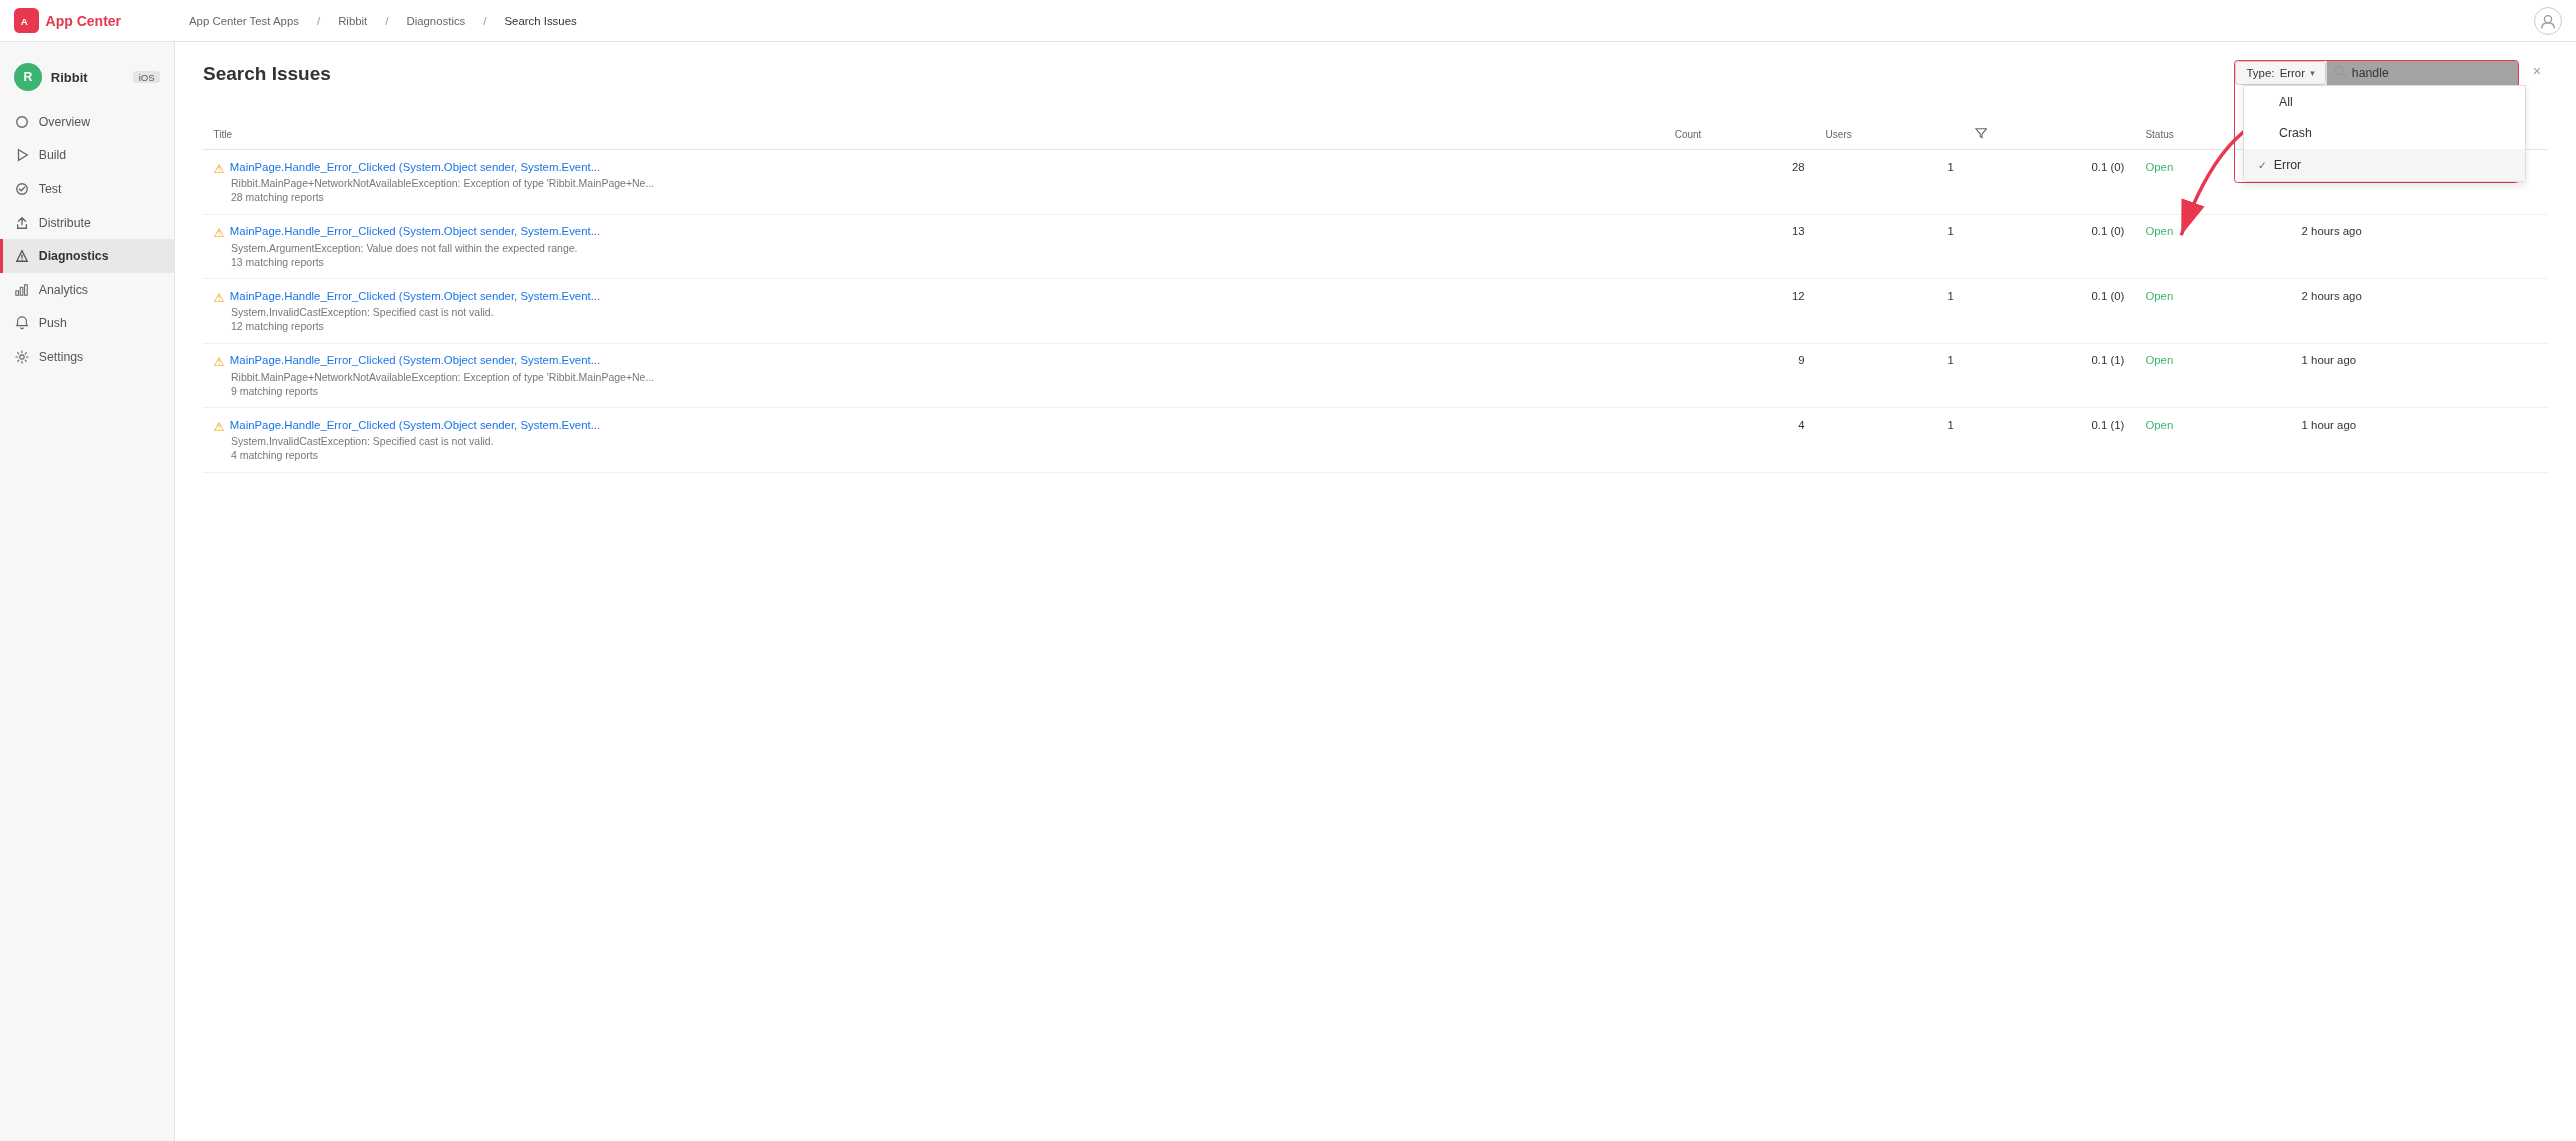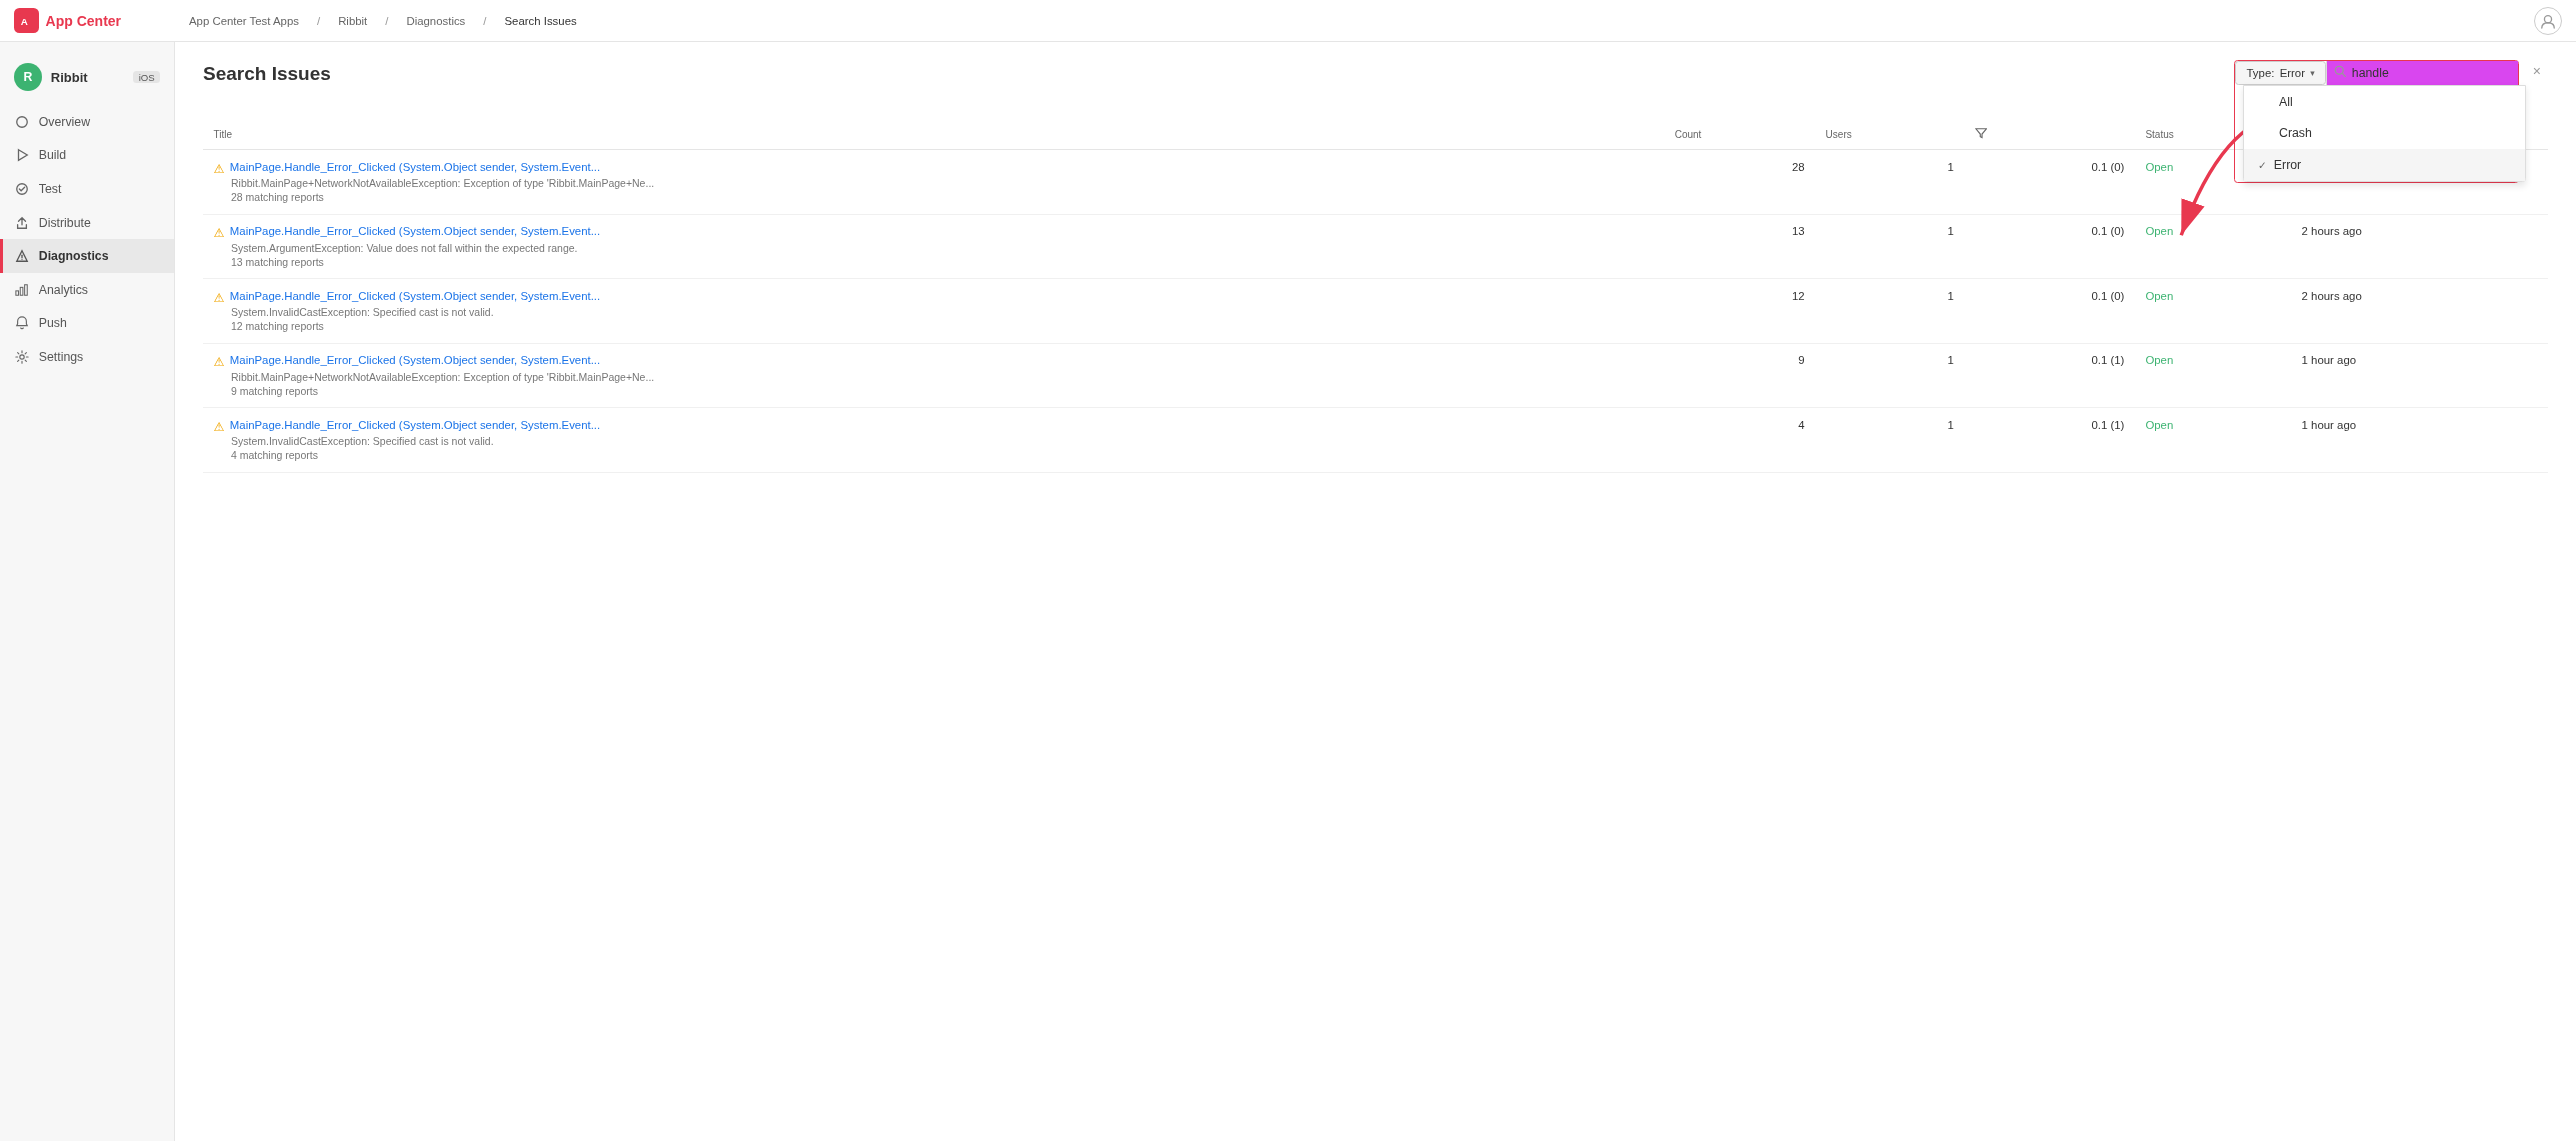--- a/index.html
+++ b/index.html
@@ -169,21 +169,21 @@
       cursor: pointer;
       font-size: 12.3px;
       color: #333;
     }
     .dropdown-item .check-icon { color: #666; font-size: 10.5px; }
     .search-input-wrap {
       display: flex;
       align-items: center;
       padding: 4.4px 7px;
       border-left: 0.9px solid #ddd;
-      background: #d946ef;
+      background: #a3a3a3;
       min-width: 175px;
     }
     .search-icon-wrap {
       color: #999;
       margin-right: 5.3px;
     }
     .search-input {
       border: none;
       outline: none;
       font-size: 12.3px;

